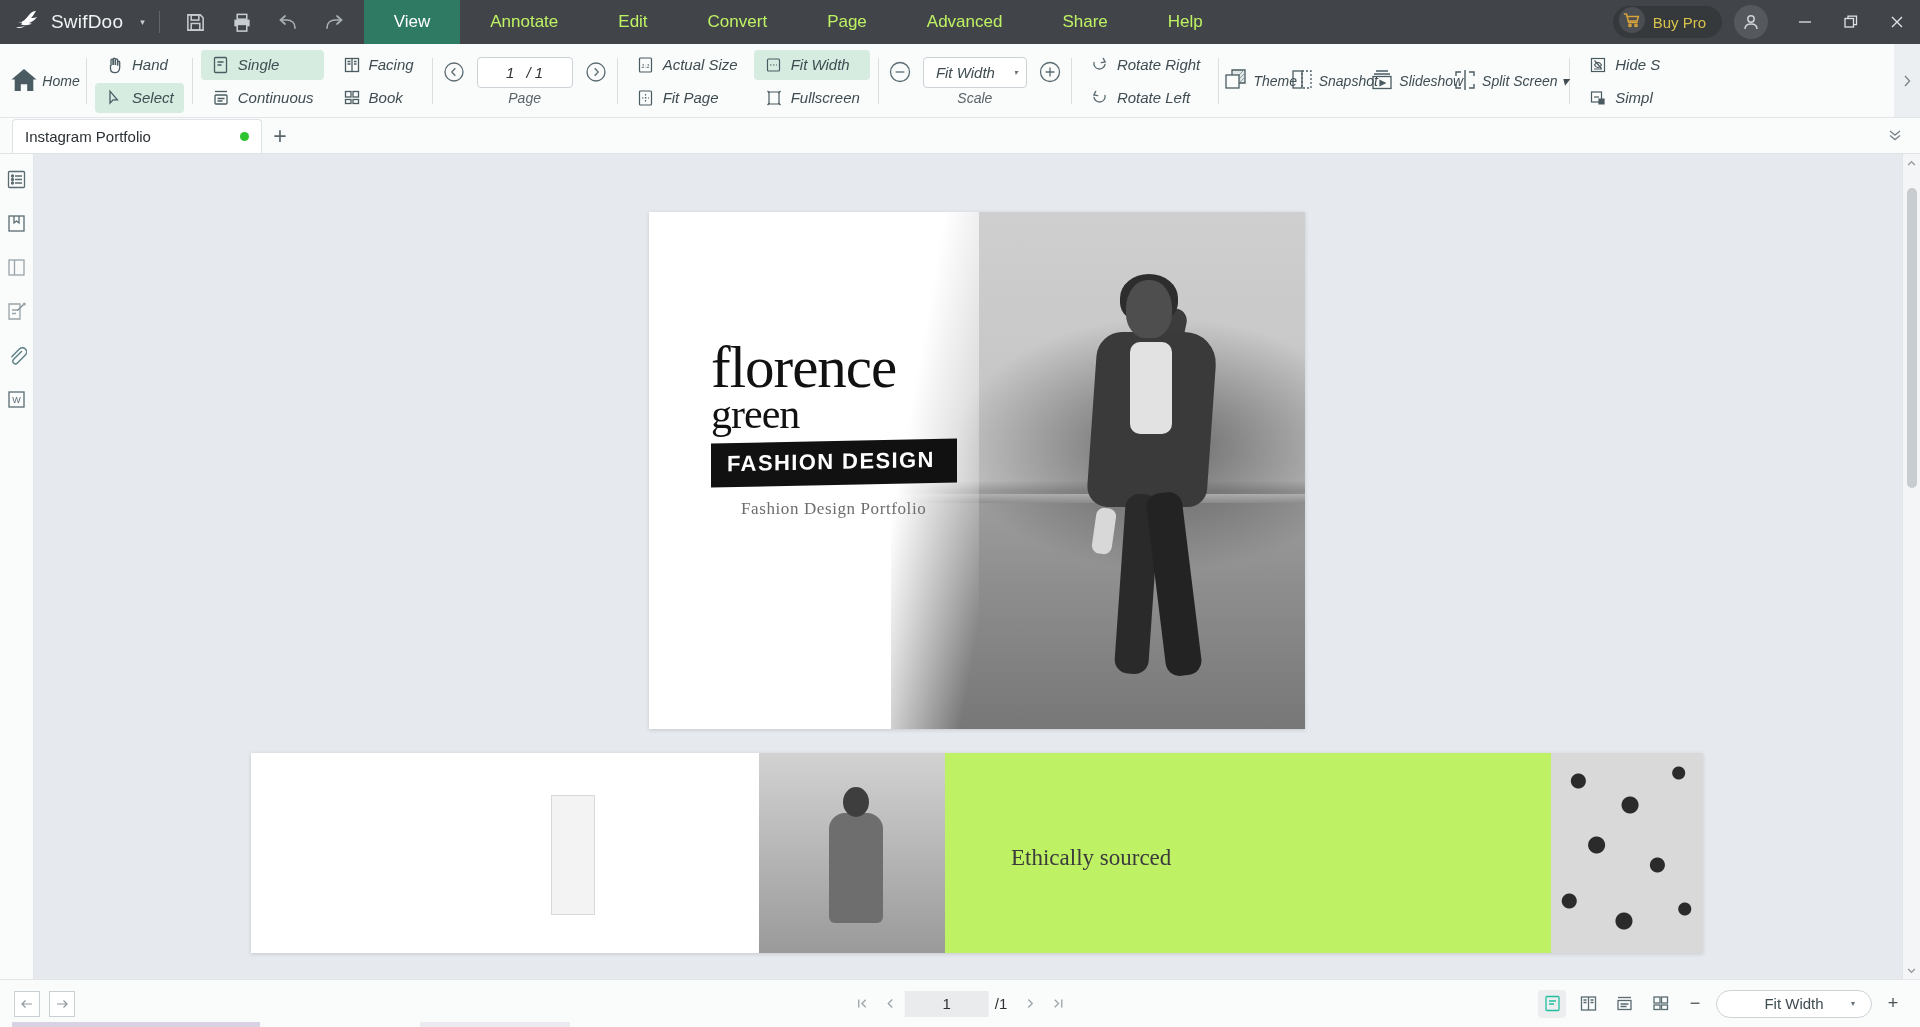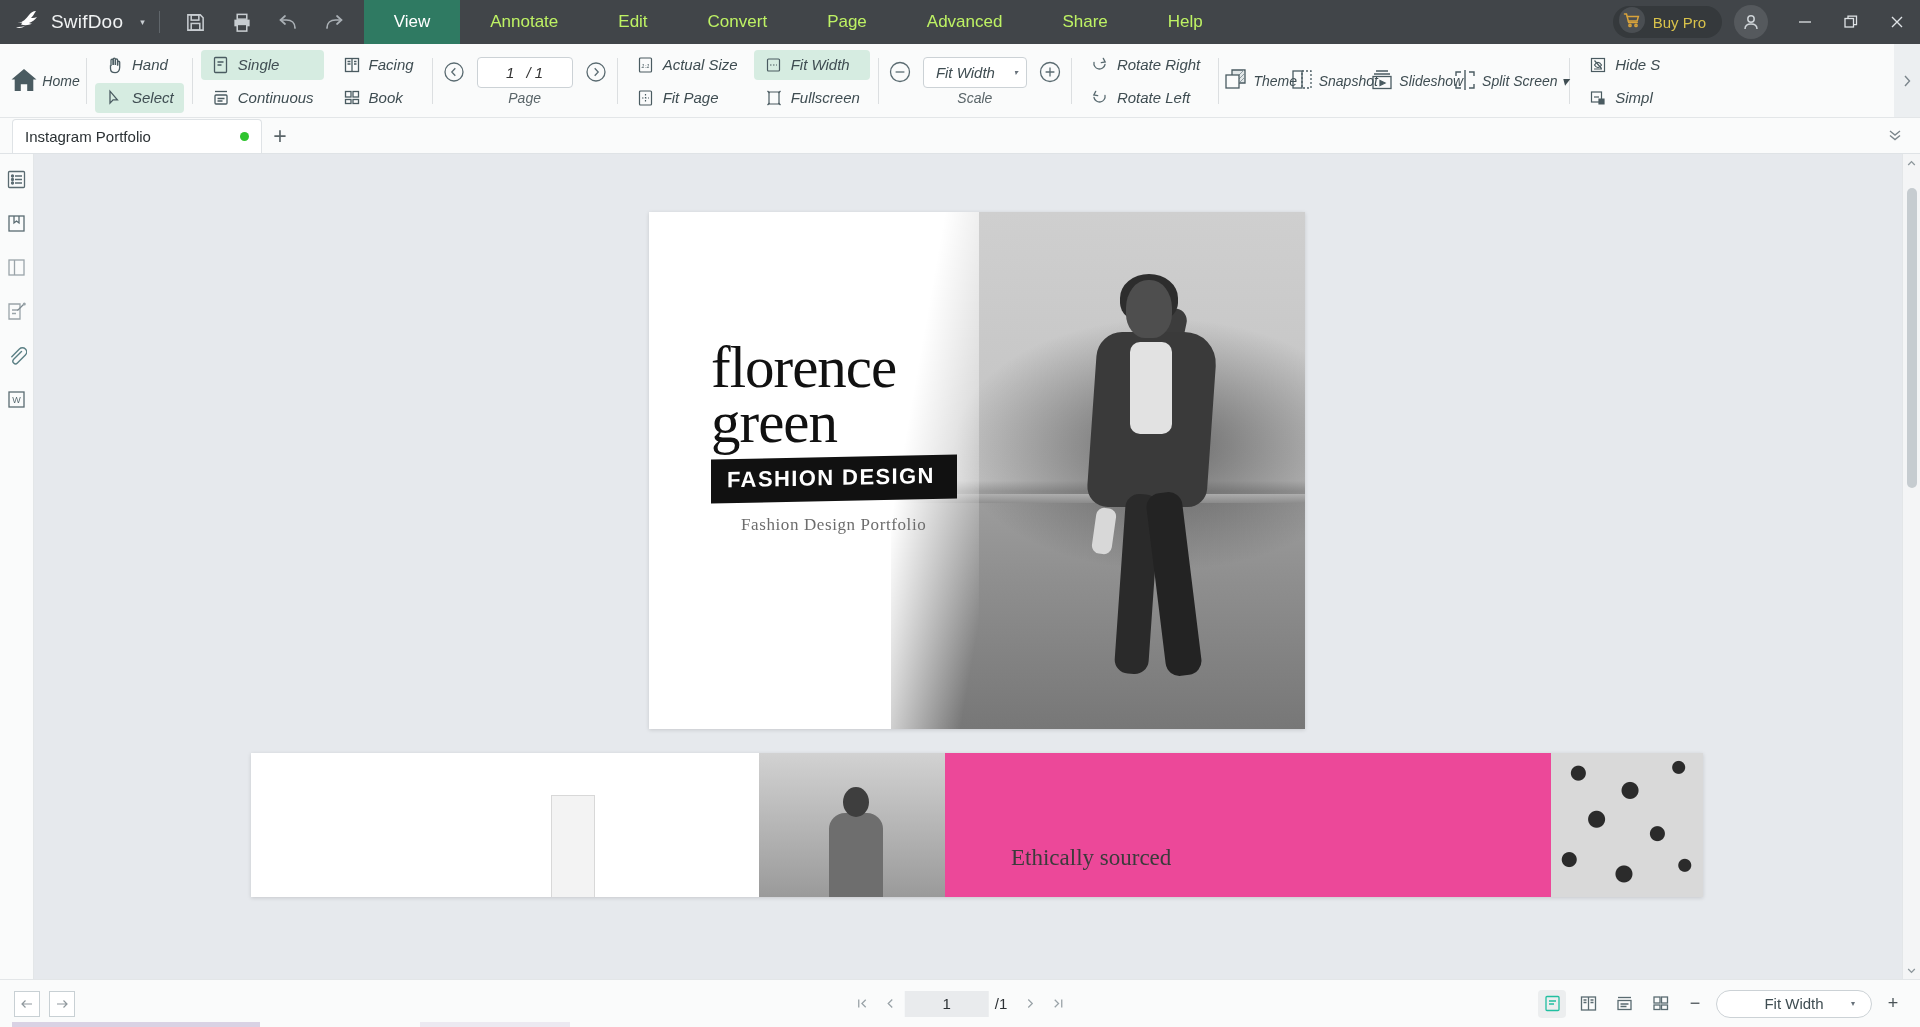--- a/index.html
+++ b/index.html
@@ -107,21 +107,21 @@
     width: 34px; flex: 0 0 34px; background: #fafbfb; border-right: 1px solid #e3e6e8;
     display: flex; flex-direction: column; align-items: center; padding-top: 12px; gap: 18px;
   }
   .rail-ico { width: 26px; height: 26px; display:flex; align-items:center; justify-content:center; border-radius: 3px; }
 
   .viewer { flex: 1 1 auto; position: relative; overflow: hidden; background: #e6e9ed; }
   .pages { position: absolute; inset: 0; padding-top: 22px; display: flex; flex-direction: column; align-items: center; gap: 24px; }
 
   .page1 { width: 656px; height: 517px; background: #fdba74; position: relative; overflow: hidden;
            box-shadow: 0 1px 4px rgba(0,0,0,.14); margin-top: 36px; }
-  .page2 { width: 1452px; height: 144px; background: #ec4899; position: relative; overflow: hidden;
+  .page2 { width: 1452px; height: 200px; background: #bef264; position: relative; overflow: hidden;
            box-shadow: 0 1px 4px rgba(0,0,0,.14); }
 
   
   .p1-left { position: absolute; left: 0; top: 0; width: 242px; height: 100%; background: #ffffff; z-index: 3; }
   .p1-photo { position: absolute; left: 242px; top: 0; right: 0; bottom: 0;
     background:
       radial-gradient(ellipse 300px 180px at 66% 45%, rgba(30,30,30,.55), rgba(30,30,30,0) 70%),
       linear-gradient(to bottom, #cfcfcf 0%, #c2c2c2 52%, #9e9e9e 54%, #8e8e8e 72%, #777 100%);
     filter: grayscale(1); z-index: 1;
   }
@@ -135,21 +135,21 @@
   .fg-arm  { position: absolute; left: 104px; top: 28px; width: 24px; height: 70px; background: #3c3c3c; border-radius: 12px; transform: rotate(12deg); }
   .fg-torso{ position: absolute; left: 38px; top: 52px; width: 120px; height: 175px; background: #3a3a3a;
              border-radius: 24px 34px 18px 22px; transform: skewX(-4deg); }
   .fg-shirt{ position: absolute; left: 76px; top: 62px; width: 42px; height: 92px; background: #e2e2e2; border-radius: 10px; }
   .fg-legL { position: absolute; left: 66px; top: 214px; width: 34px; height: 180px; background: #2a2a2a; border-radius: 14px; transform: rotate(4deg); }
   .fg-legR { position: absolute; left: 102px; top: 212px; width: 36px; height: 184px; background: #232323; border-radius: 14px; transform: rotate(-7deg); }
   .fg-hand { position: absolute; left: 40px; top: 228px; width: 20px; height: 46px; background: #d8d8d8; border-radius: 8px; transform: rotate(8deg); }
 
   .p1-title { position: absolute; left: 62px; top: 128px; z-index: 6; width: 360px; }
   .p1-t1 { font-family: "Liberation Serif", serif; font-size: 59px; line-height: .92; color: #111; letter-spacing: -1px; }
-  .p1-t2 { font-family: "Liberation Serif", serif; font-size: 59px; line-height: .96; color: #111; letter-spacing: -1px; }
+  .p1-t2 { font-family: "Liberation Serif", serif; font-size: 42px; line-height: .96; color: #111; letter-spacing: -1px; }
   .p1-band { margin-top: 6px; display: inline-block; background: #111; color: #fff; font-size: 22px;
              letter-spacing: 1.4px; font-weight: 700; padding: 8px 22px 10px 16px;
              transform: skewY(-1.2deg); }
   .p1-sub { margin-top: 14px; font-family: "Liberation Serif", serif; font-size: 17px; color: #6d6d6d; letter-spacing: .6px; padding-left: 30px; }
 
   
   .p2-col-a { position: absolute; left: 0; top: 0; width: 508px; height: 100%; background: #fff; }
   .p2-box { position: absolute; left: 300px; top: 42px; width: 44px; height: 120px; background: #f3f3f3; border: 1px solid #d8d8d8; }
   .p2-col-b { position: absolute; left: 508px; top: 0; width: 186px; height: 100%;
       background: linear-gradient(to bottom, #d2d2d2, #9a9a9a); filter: grayscale(1); }

